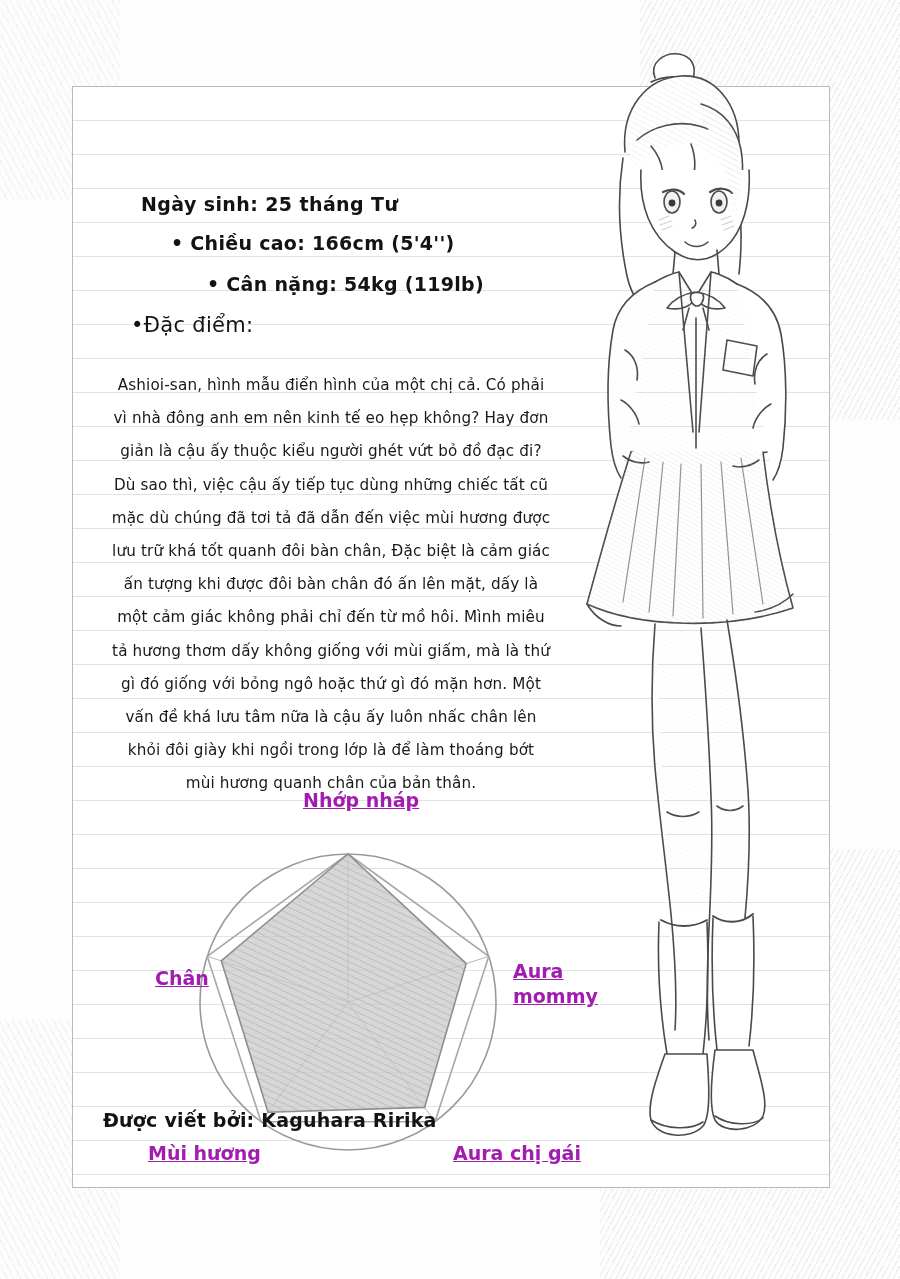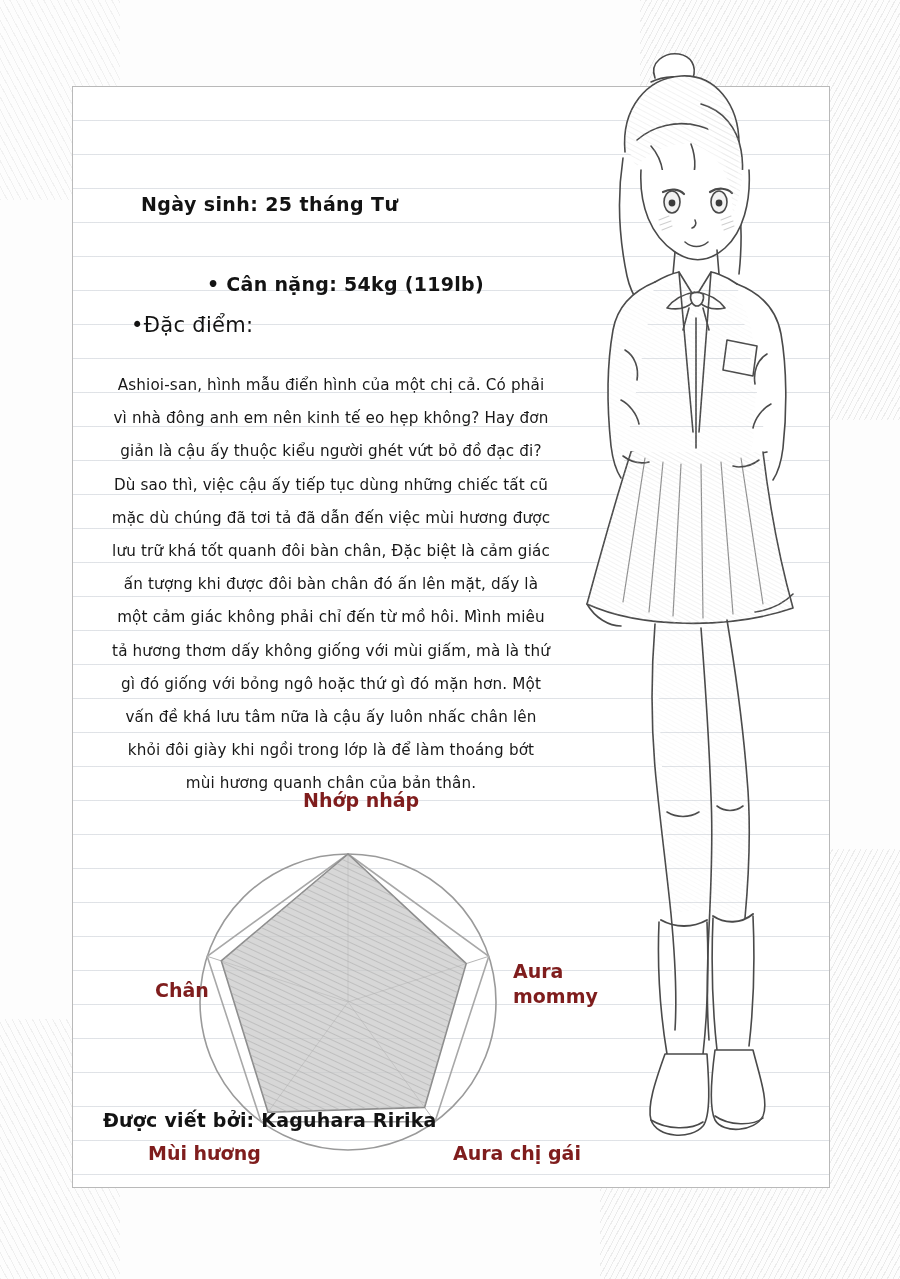--- a/index.html
+++ b/index.html
@@ -157,25 +157,26 @@
     top: 700px;
     width: 480px;
     height: 400px;
   }
   #radar-svg { display: block; }
 
   .radar-label {
     position: absolute;
     font-size: 19px;
     font-weight: bold;
-    color: #7f1d1d;
+    color: #a21caf;
     white-space: nowrap;
+    text-decoration: underline;
   }
   .lbl-top    { left: 200px; top: 2px; }
-  .lbl-left   { left: 52px;  top: 180px; margin-top: 12px; }
+  .lbl-left   { left: 52px;  top: 180px; }
   .lbl-right  { left: 410px; top: 172px; line-height: 25px; white-space: normal; width: 130px;}
   .lbl-bl     { left: 45px;  top: 355px; }
   .lbl-br     { left: 350px; top: 355px; }
 
   .author {
     position: absolute;
     left: 30px;
     top: 1022px;
     font-size: 19px;
     font-weight: bold;
@@ -204,20 +205,21 @@
   <div class="bg-shade shade-bl"></div>
   <div class="bg-shade shade-tl"></div>
 
   <div id="sheet">
     <div id="rules"></div>
 
     <div id="content">
 
 
       <div class="line-birth">Ngày sinh: 25 tháng Tư</div>
+      <div class="line-height">• Chiều cao: 166cm (5'4'')</div>
       <div class="line-weight">• Cân nặng: 54kg (119lb)</div>
       <div class="line-traits">•Đặc điểm:</div>
 
       <div class="body-text">Ashioi-san, hình mẫu điển hình của một chị cả. Có phải vì nhà đông anh em nên kinh tế eo hẹp không? Hay đơn giản là cậu ấy thuộc kiểu người ghét vứt bỏ đồ đạc đi? Dù sao thì, việc cậu ấy tiếp tục dùng những chiếc tất cũ mặc dù chúng đã tơi tả đã dẫn đến việc mùi hương được lưu trữ khá tốt quanh đôi bàn chân, Đặc biệt là cảm giác ấn tượng khi được đôi bàn chân đó ấn lên mặt, dấy là một cảm giác không phải chỉ đến từ mồ hôi. Mình miêu tả hương thơm dấy không giống với mùi giấm, mà là thứ gì đó giống với bỏng ngô hoặc thứ gì đó mặn hơn. Một vấn đề khá lưu tâm nữa là cậu ấy luôn nhấc chân lên khỏi đôi giày khi ngồi trong lớp là để làm thoáng bớt mùi hương quanh chân của bản thân.</div>
 
       <div id="radar-wrap">
         <svg id="radar-svg" width="480" height="400" viewBox="0 0 480 400">
 
           <circle cx="245" cy="215" r="148" fill="none" stroke="#9a9a9a" stroke-width="1.6"></circle>
 

